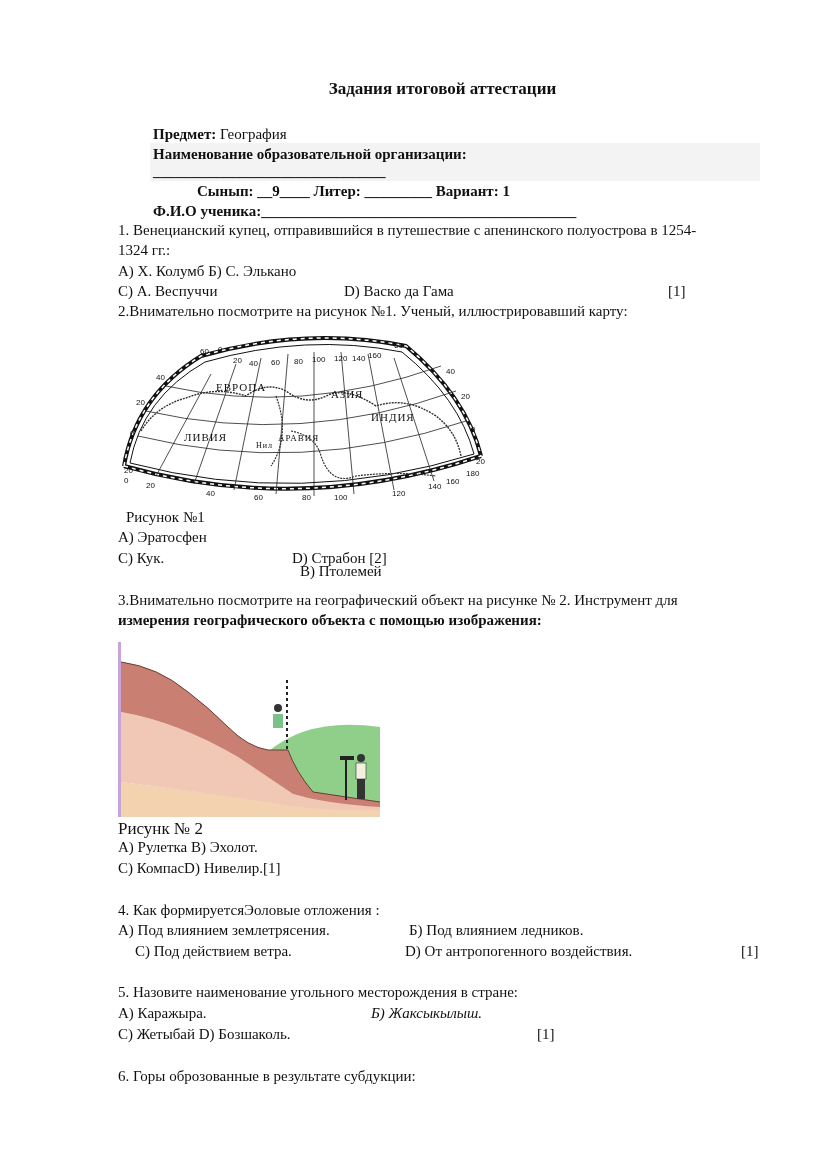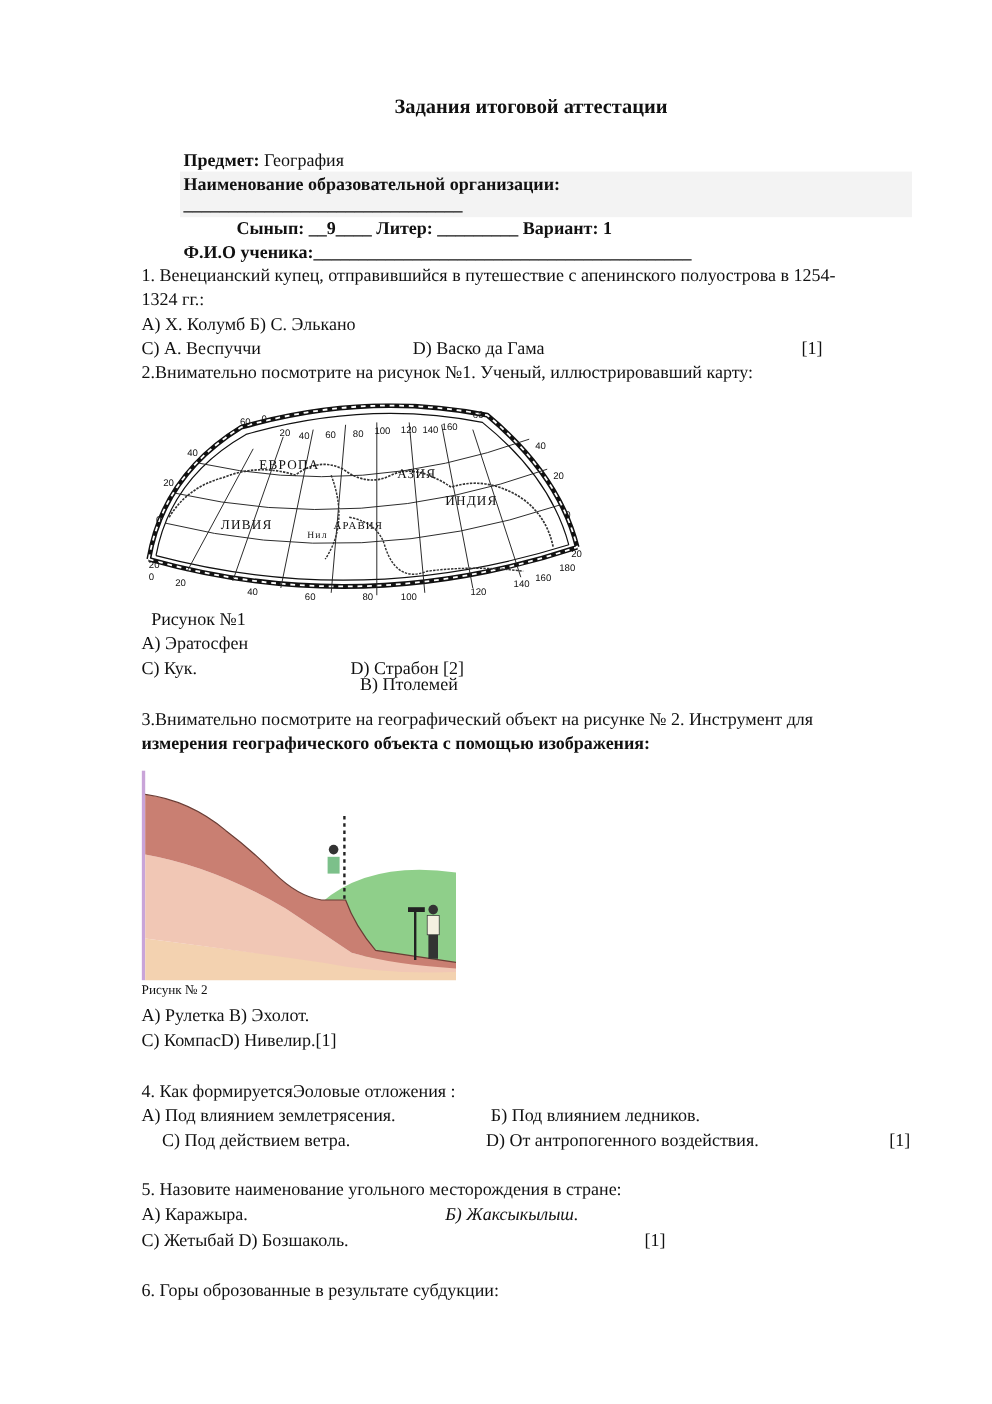--- a/index.html
+++ b/index.html
@@ -137,21 +137,21 @@
     <rect x="155" y="72" width="10" height="14" fill="#7cc08a"></rect>
 
     <line x1="228" y1="118" x2="228" y2="158" stroke="#222" stroke-width="2"></line>
     <rect x="222" y="114" width="14" height="4" fill="#222"></rect>
     <circle cx="243" cy="116" r="4" fill="#333"></circle>
     <rect x="238" y="121" width="10" height="16" fill="#f4f0e0" stroke="#333" stroke-width="0.6"></rect>
     <rect x="239" y="137" width="8" height="20" fill="#333"></rect>
   </svg>
 </div>
 
-<div class="abs" style="left:118px;top:819px;font-size:11px;">Рисунк  № 2</div>
+<div class="abs" style="left:118px;top:819px;font-size:17px;">Рисунк  № 2</div>
 <div class="abs line" style="left:118px;top:837px;">А) Рулетка В) Эхолот.</div>
 <div class="abs line" style="left:118px;top:858px;"> С) КомпасD) Нивелир.[1]</div>
 
 <div class="abs line" style="left:118px;top:900px;">4. Как формируетсяЭоловые отложения :</div>
 <div class="abs line" style="left:118px;top:920px;text-align:right;">А) Под влиянием землетрясения.</div>
 <div class="abs line" style="left:409px;top:920px;">Б) Под влиянием ледников.</div>
 <div class="abs line" style="left:135px;top:941px;">С) Под действием ветра.</div>
 <div class="abs line" style="left:405px;top:941px;">D) От антропогенного воздействия.</div>
 <div class="abs line" style="left:741px;top:941px;">[1]</div>
 

